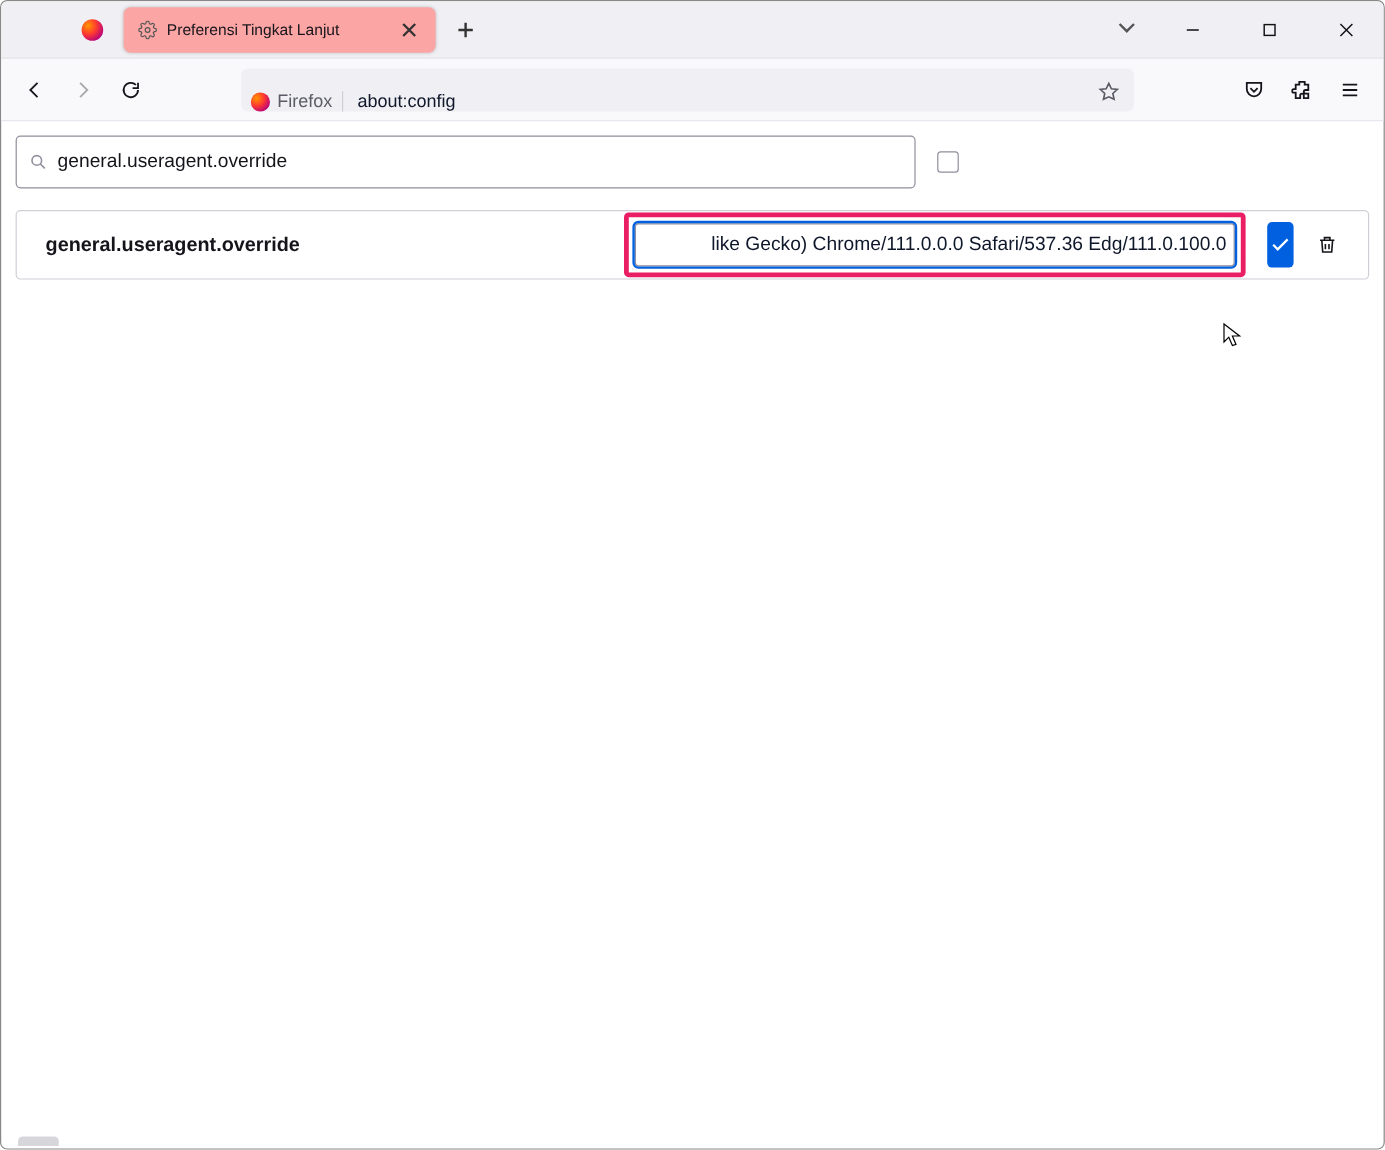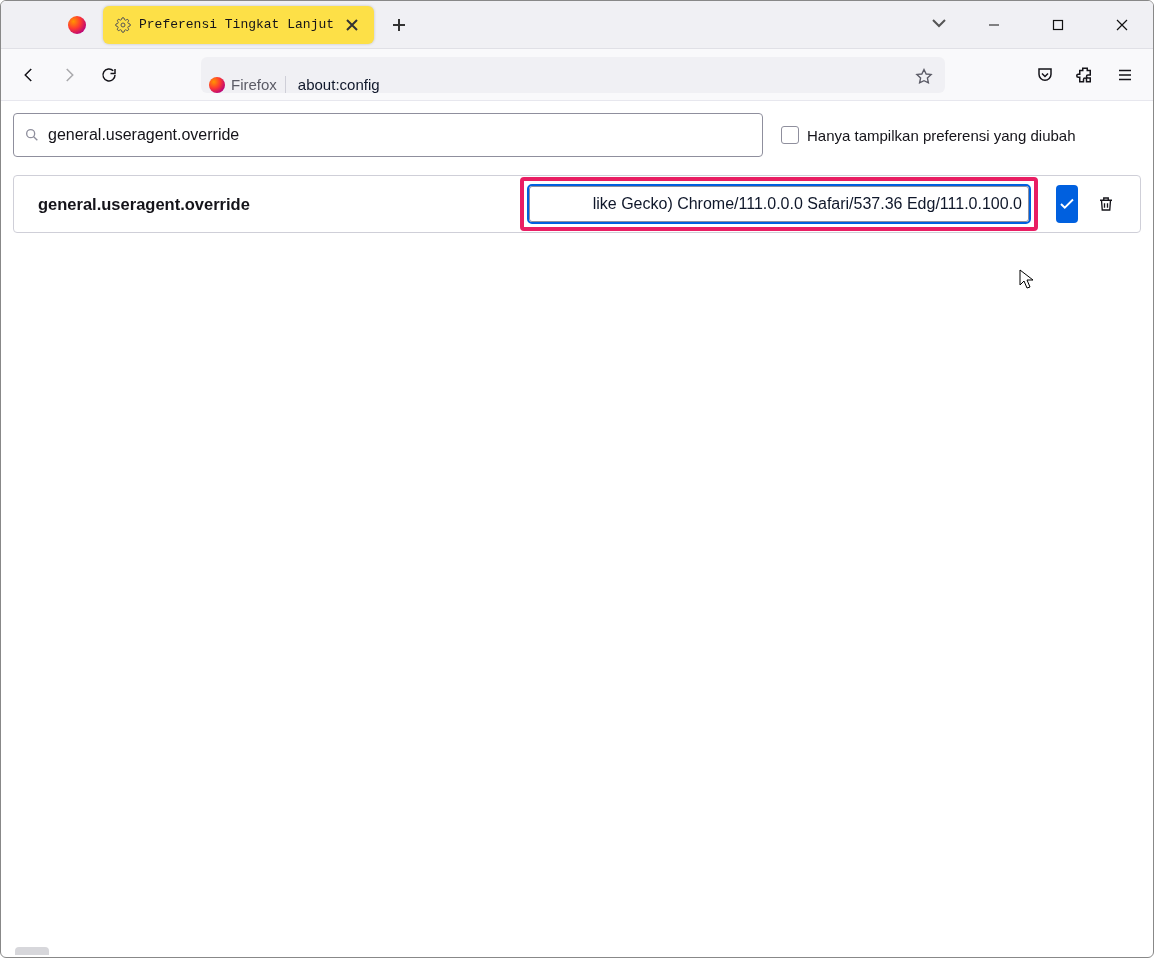--- a/index.html
+++ b/index.html
@@ -30,31 +30,30 @@
       display: flex;
       align-items: center;
       justify-content: center;
     }
     .ff-logo-small {
       width: 18px; height: 18px;
       border-radius: 50%;
       background: radial-gradient(circle at 30% 30%, #ff9500 0%, #ff3b30 40%, #b5007f 80%, #4a0080 100%);
     }
     .tab {
-      background: #fde047;
+      background: #fca5a5;
       height: 38px;
       display: flex;
       align-items: center;
       padding: 0 12px;
       border-radius: 6px;
       box-shadow: 0 0 3px rgba(0,0,0,.2);
       margin-left: 6px;
       gap: 8px;
       min-width: 260px;
-      font-family: Liberation Mono, monospace;
     }
     .tab-icon svg { width: 16px; height: 16px; display:block; stroke:#555; fill:none; stroke-width:1.5; }
     .tab-title { font-size: 13px; color: #15141a; flex: 1; white-space: nowrap; overflow: hidden; text-overflow: ellipsis; }
     .tab-close { width: 20px; height: 20px; display:flex; align-items:center; justify-content:center; border-radius:3px; cursor:pointer; }
     .tab-close svg { width: 12px; height: 12px; stroke:#333; stroke-width:2; }
     .newtab-btn { width: 34px; height: 34px; margin-left: 8px; display:flex; align-items:center; justify-content:center; border-radius:4px; cursor:pointer; }
     .newtab-btn svg { width:14px; height:14px; stroke:#333; stroke-width:2; }
 
     .titlebar-spacer { flex: 1; }
     .titlebar-right { display:flex; align-items:center; gap: 18px; padding-right: 8px; }
@@ -296,21 +295,20 @@
   <div class="search-row">
     <div class="search-box">
       <svg viewBox="0 0 24 24">
           <circle cx="10" cy="10" r="6"></circle>
           <path d="M20 20l-5.5-5.5"></path>
         </svg>
       <input class="search-input" value="general.useragent.override" style="">
     </div>
     <label class="filter-cb">
       <span class="box"></span>
-      <span>Hanya tampilkan preferensi yang diubah</span>
     </label>
   </div>
 
   <div class="pref-row">
     <div class="pref-name">general.useragent.override</div>
     <div class="highlight-wrap">
       <input class="pref-value-input" value="like Gecko) Chrome/111.0.0.0 Safari/537.36 Edg/111.0.100.0" style="">
     </div>
     <div class="save-btn">
       <svg viewBox="0 0 24 24">

